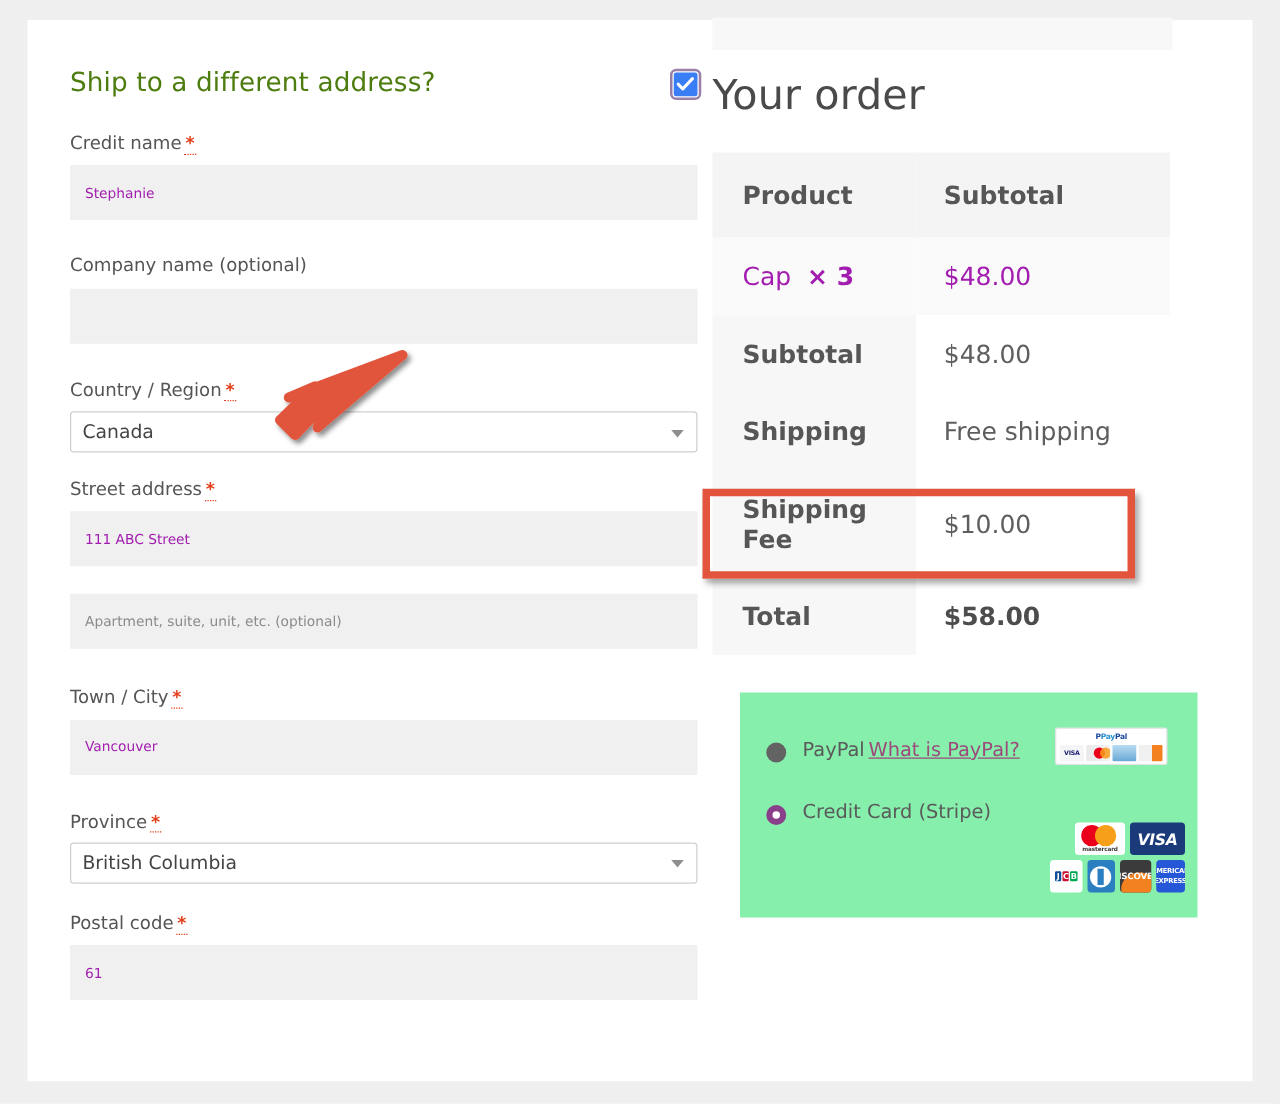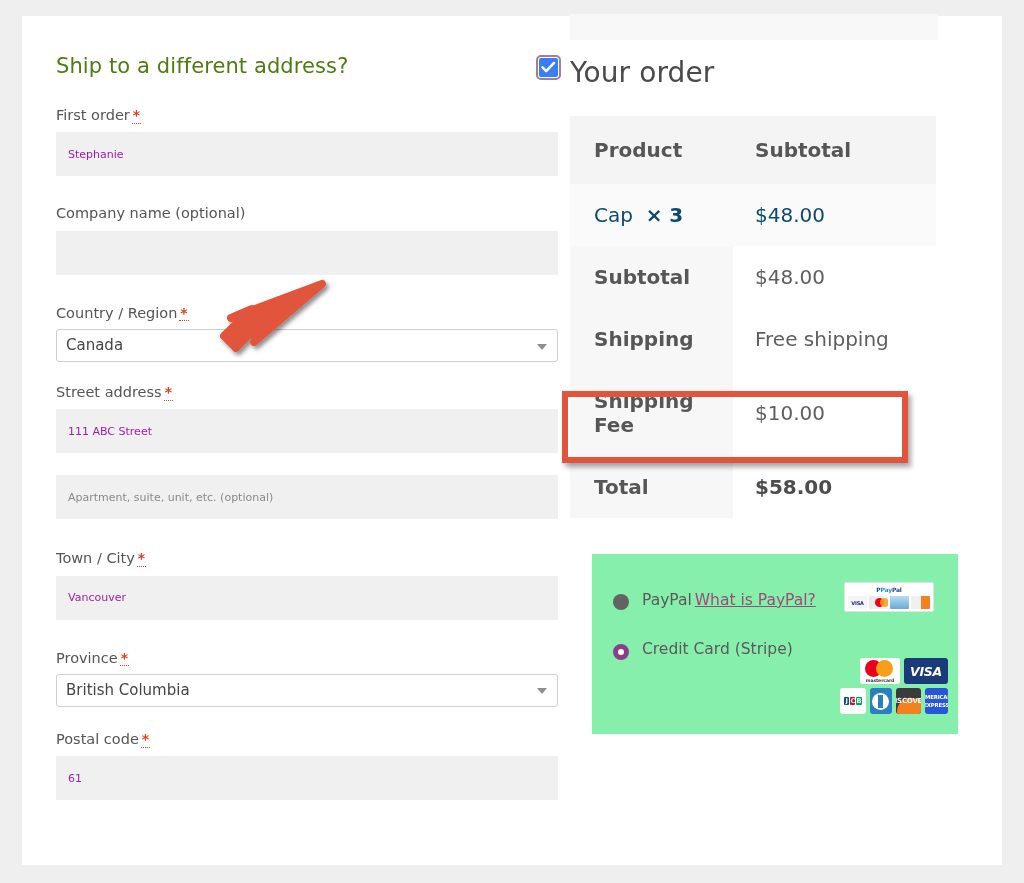--- a/index.html
+++ b/index.html
@@ -66,39 +66,39 @@
   .row2 { display:flex; gap:54px; }
   .row2 > div { flex:1 1 0; min-width:0; }
 
   
   .right-col { position:absolute; left:548px; top:0px; width:398px; }
   .stub-row {
     position:absolute; left:0px; top:-2px; width:368px; height:26px;
     background:#f8f8f8;
   }
   .order-title {
-    font-size:28px; color:#4a4a4a; font-weight:400;
+    font-size:33px; color:#4a4a4a; font-weight:400;
     padding-top:40px; letter-spacing:.1px;
   }
   table.order {
     border-collapse:collapse; width:366px; margin-top:27px;
     table-layout:fixed;
   }
   table.order th, table.order td {
     text-align:left; font-size:20px; padding:19px 0 19px 24px;
     border:none; vertical-align:middle;
   }
   table.order thead th {
     background:#f4f4f4; color:#565656; font-weight:700;
     padding-top:22px; padding-bottom:22px;
   }
   table.order thead th:last-child { padding-left:22px; }
   col.c1 { width:163px; }
   col.c2 { width:203px; }
-  tr.prod td { background:#fafafa; color:#0c4a6e; font-weight:400; }
+  tr.prod td { background:#fafafa; color:#a21caf; font-weight:400; }
   tr.prod td.v { padding-left:22px; }
   tbody.totals th {
     background:#f7f7f7; color:#565656; font-weight:700;
   }
   tbody.totals td { background:#ffffff; color:#5e5e5e; padding-left:22px; }
   tbody.totals tr.total th, tbody.totals tr.total td { font-weight:700; }
   tbody.totals tr.total td { color:#4d4d4d; }
 
   .highlight-box {
     position:absolute; left:-8px; top:375px;
@@ -202,21 +202,21 @@
         <span class="checkbox">
           <svg width="15" height="13" viewBox="0 0 15 13" aria-hidden="true">
             <path d="M1.5 6.3 L5.2 10.1 L13 1.9" fill="none" stroke="#ffffff" stroke-width="2.4" stroke-linecap="round" stroke-linejoin="round"></path>
           </svg>
         </span>
       </div>
     </div>
 
     <div class="row2" style="margin-top:26px;">
       <div class="field">
-        <label class="flabel"><span>First order</span><abbr class="req">*</abbr></label>
+        <label class="flabel"><span>Credit name</span><abbr class="req">*</abbr></label>
         <input class="tinput" style="margin-top: 7px;" value="Stephanie">
       </div>
     </div>
 
     <div class="field" style="margin-top:27px;">
       <label class="flabel">Company name (optional)</label>
       <input class="tinput" style="margin-top: 7px;" value="">
     </div>
 
     <div class="field" style="margin-top:28px;">

